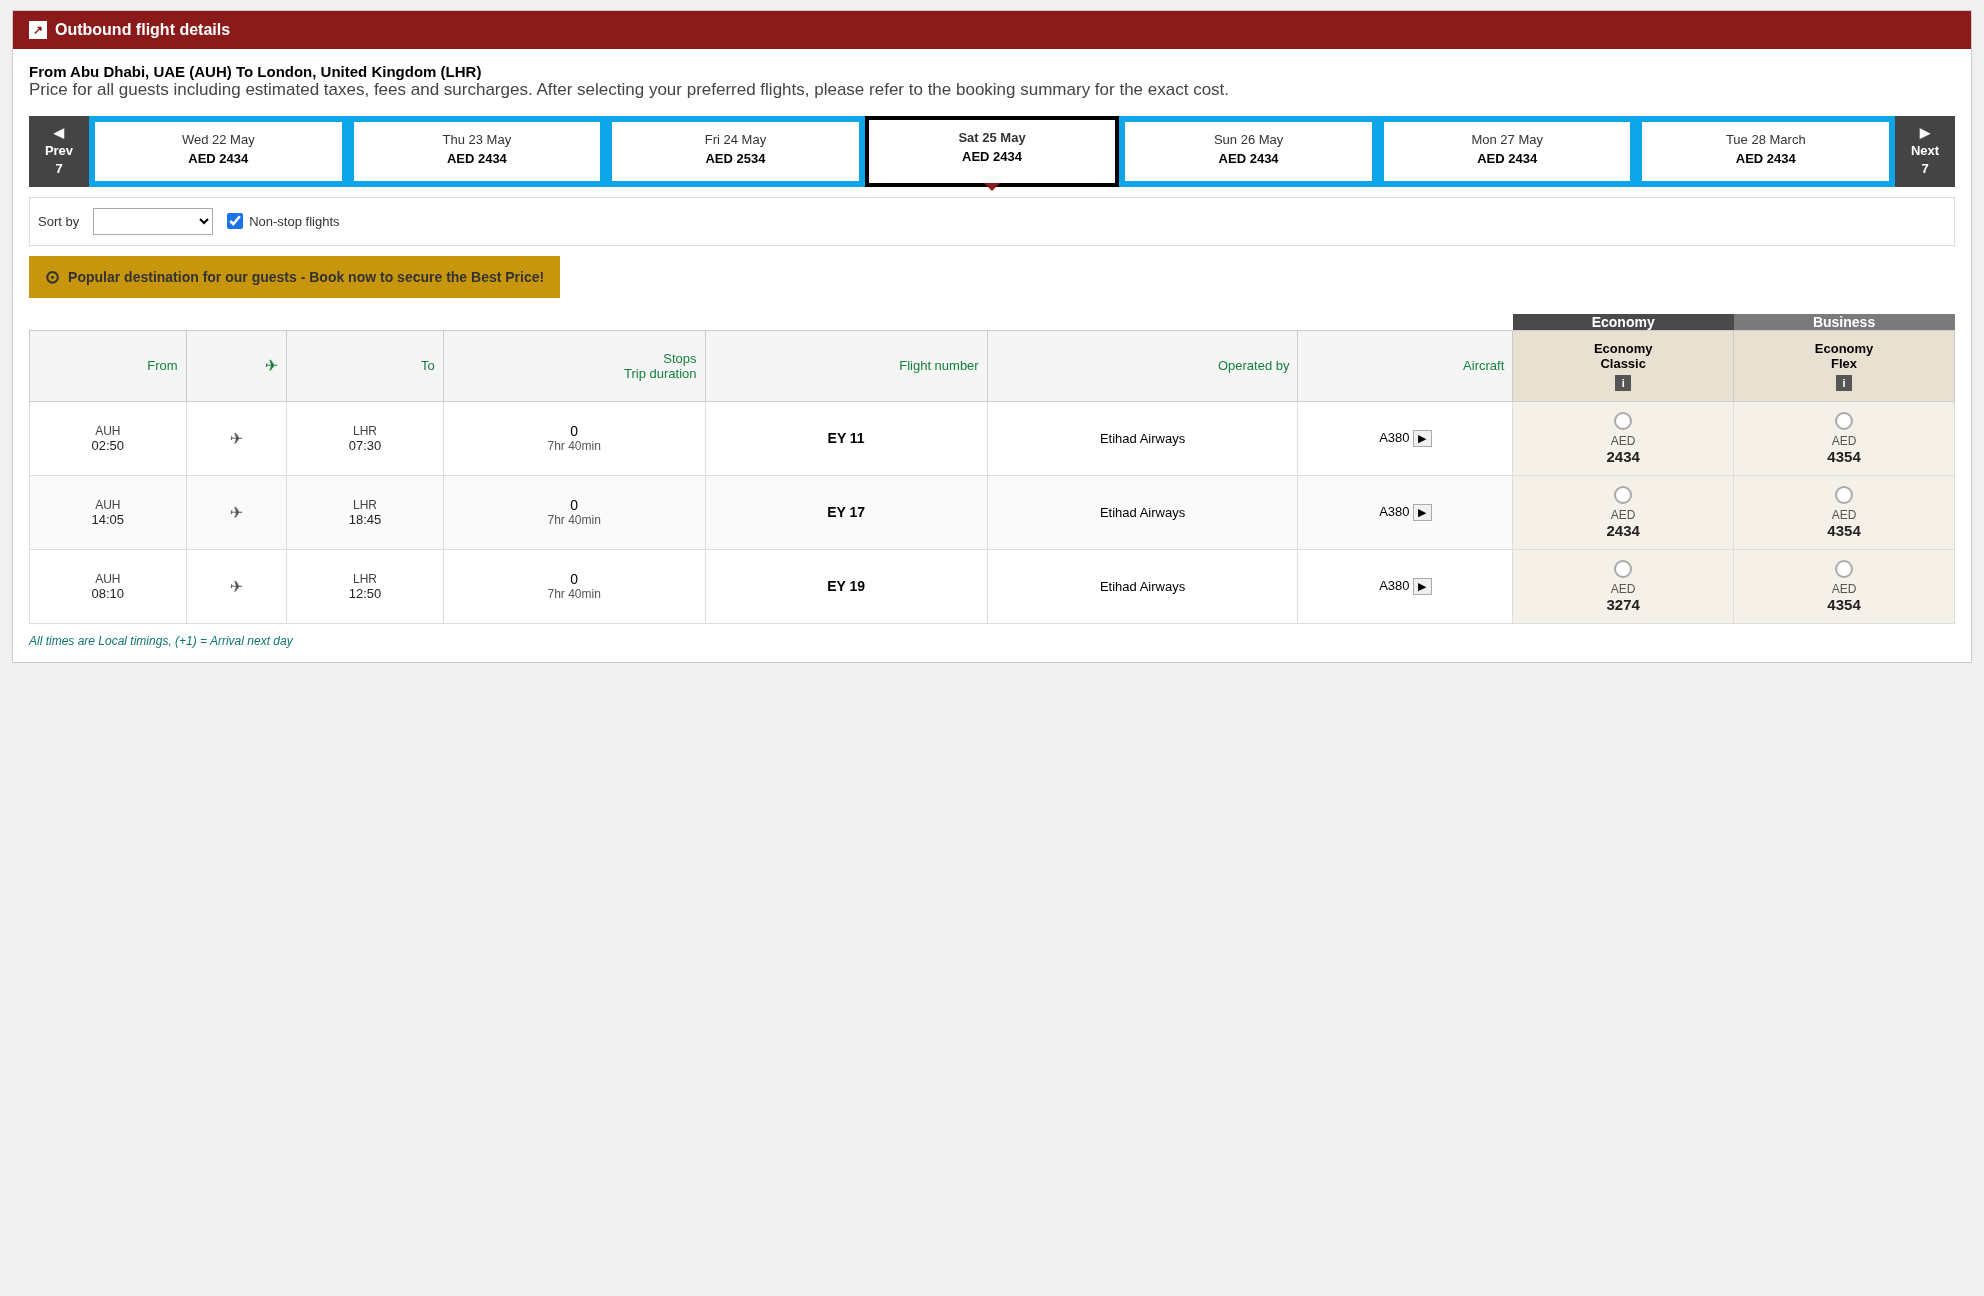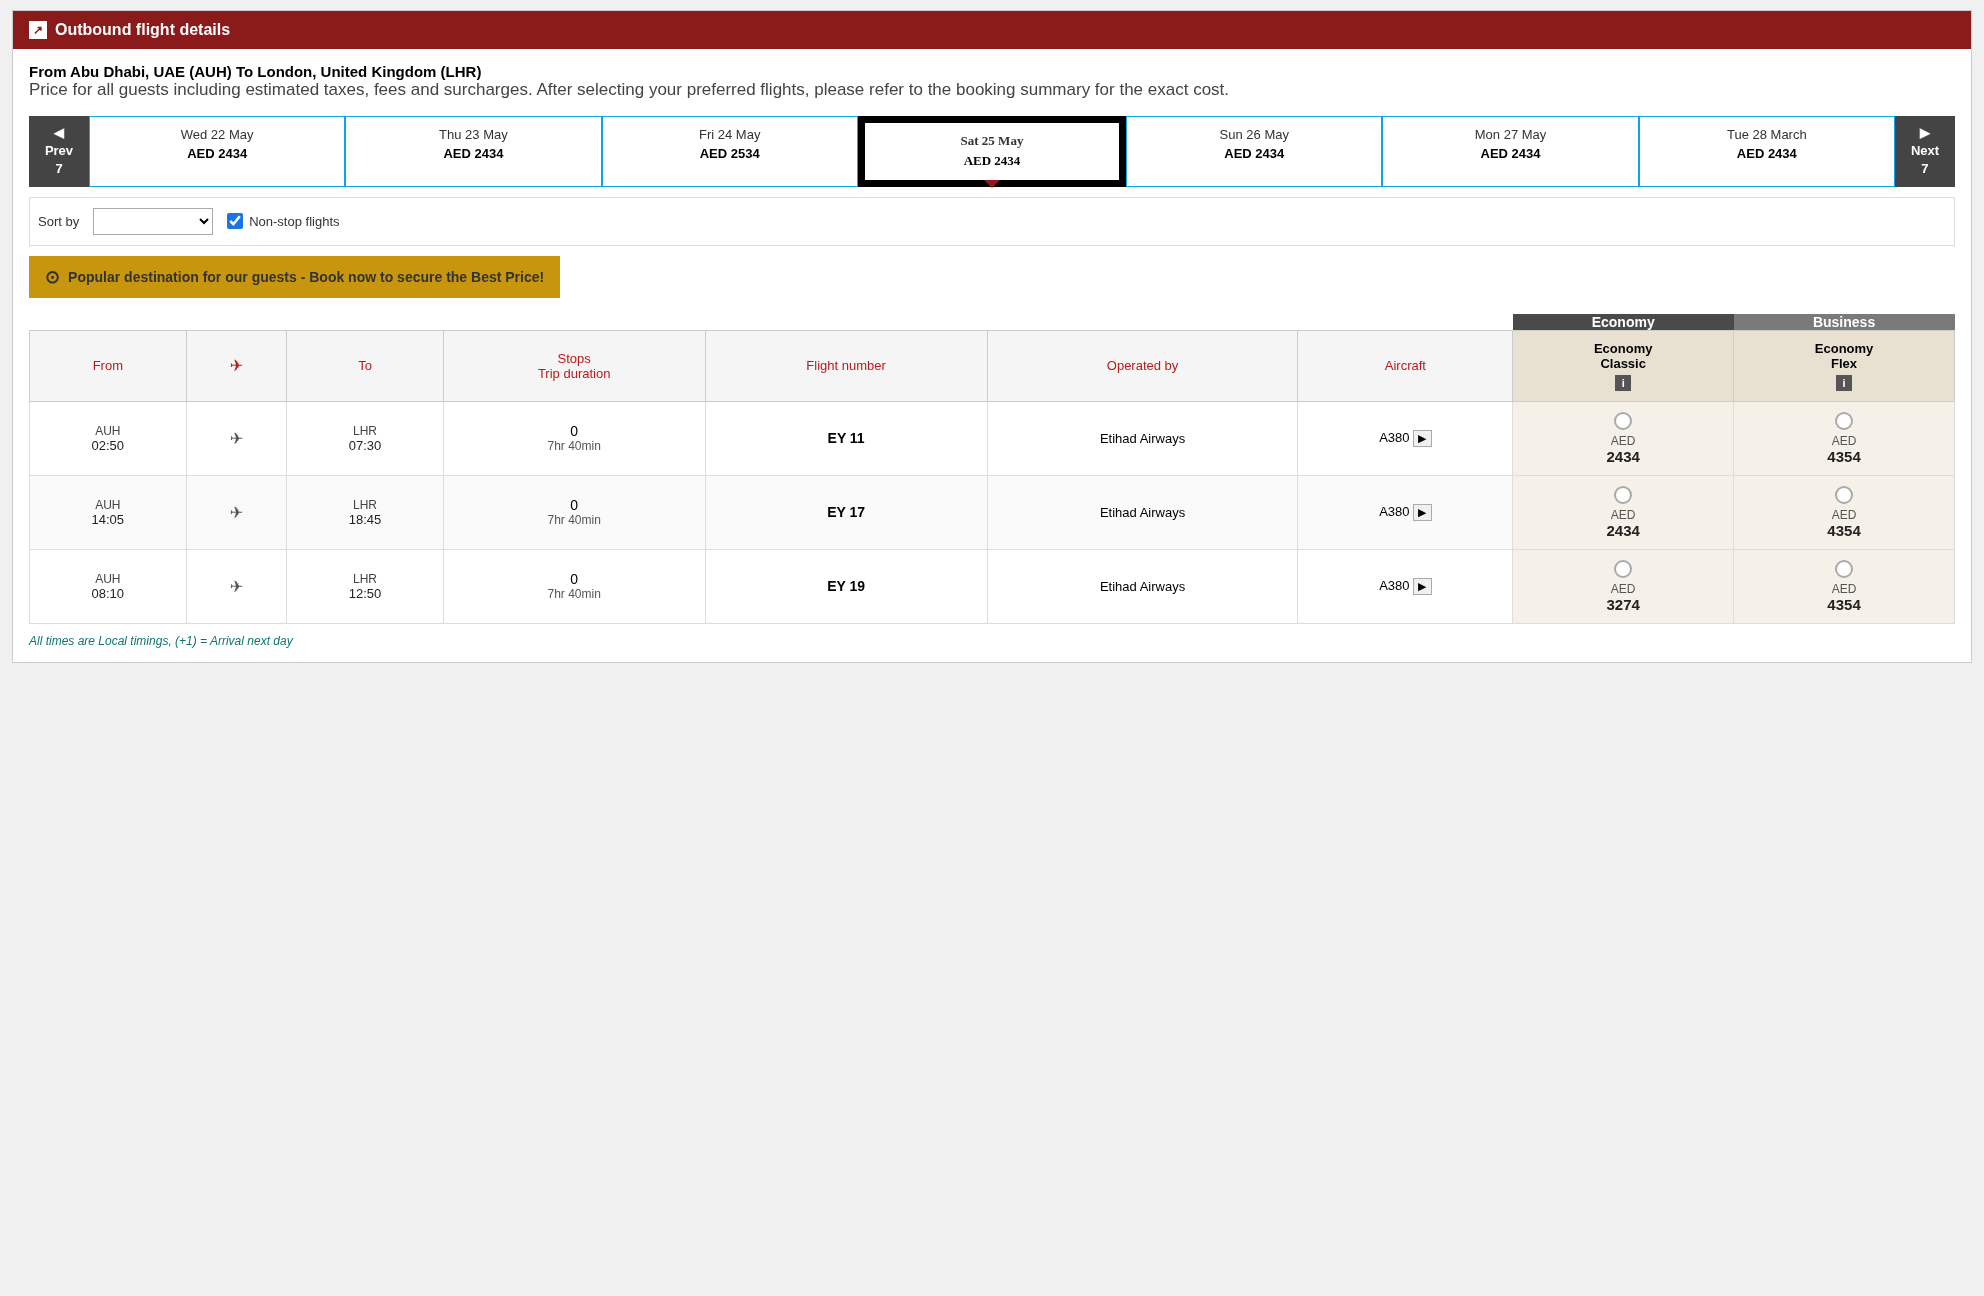--- a/index.html
+++ b/index.html
@@ -66,30 +66,29 @@
       font-weight: bold;
       min-width: 60px;
       display: flex;
       flex-direction: column;
       align-items: center;
       justify-content: center;
       line-height: 1.4;
     }
     .date-cell {
       flex: 1;
-      border: 1px solid #0ea5e9;
+      border: 6px solid #0ea5e9;
       padding: 10px 8px;
       text-align: center;
       cursor: pointer;
       font-size: 13px;
     }
     .date-cell.selected {
-      border: 7px solid #000000;
+      border: 4px solid #000000;
       position: relative;
-      font-family: Liberation Serif, serif;
     }
     .date-cell.selected::after {
       content: '';
       position: absolute;
       bottom: -8px;
       left: 50%;
       transform: translateX(-50%);
       border-left: 8px solid transparent;
       border-right: 8px solid transparent;
       border-top: 8px solid #8b1a1a;
@@ -183,21 +182,22 @@
       padding: 10px 8px;
       text-align: center;
       font-size: 13px;
       font-weight: bold;
       border: 1px solid #ccc;
       vertical-align: middle;
     }
     .sub-header-row th.flight-col {
       background: #f5f5f5;
       font-weight: normal;
-      color: #b91c1c;
+      color: #15803d;
+      text-align: right;
     }
     .info-badge {
       display: inline-block;
       background: #555;
       color: #fff;
       font-size: 11px;
       font-weight: bold;
       width: 16px;
       height: 16px;
       text-align: center;

